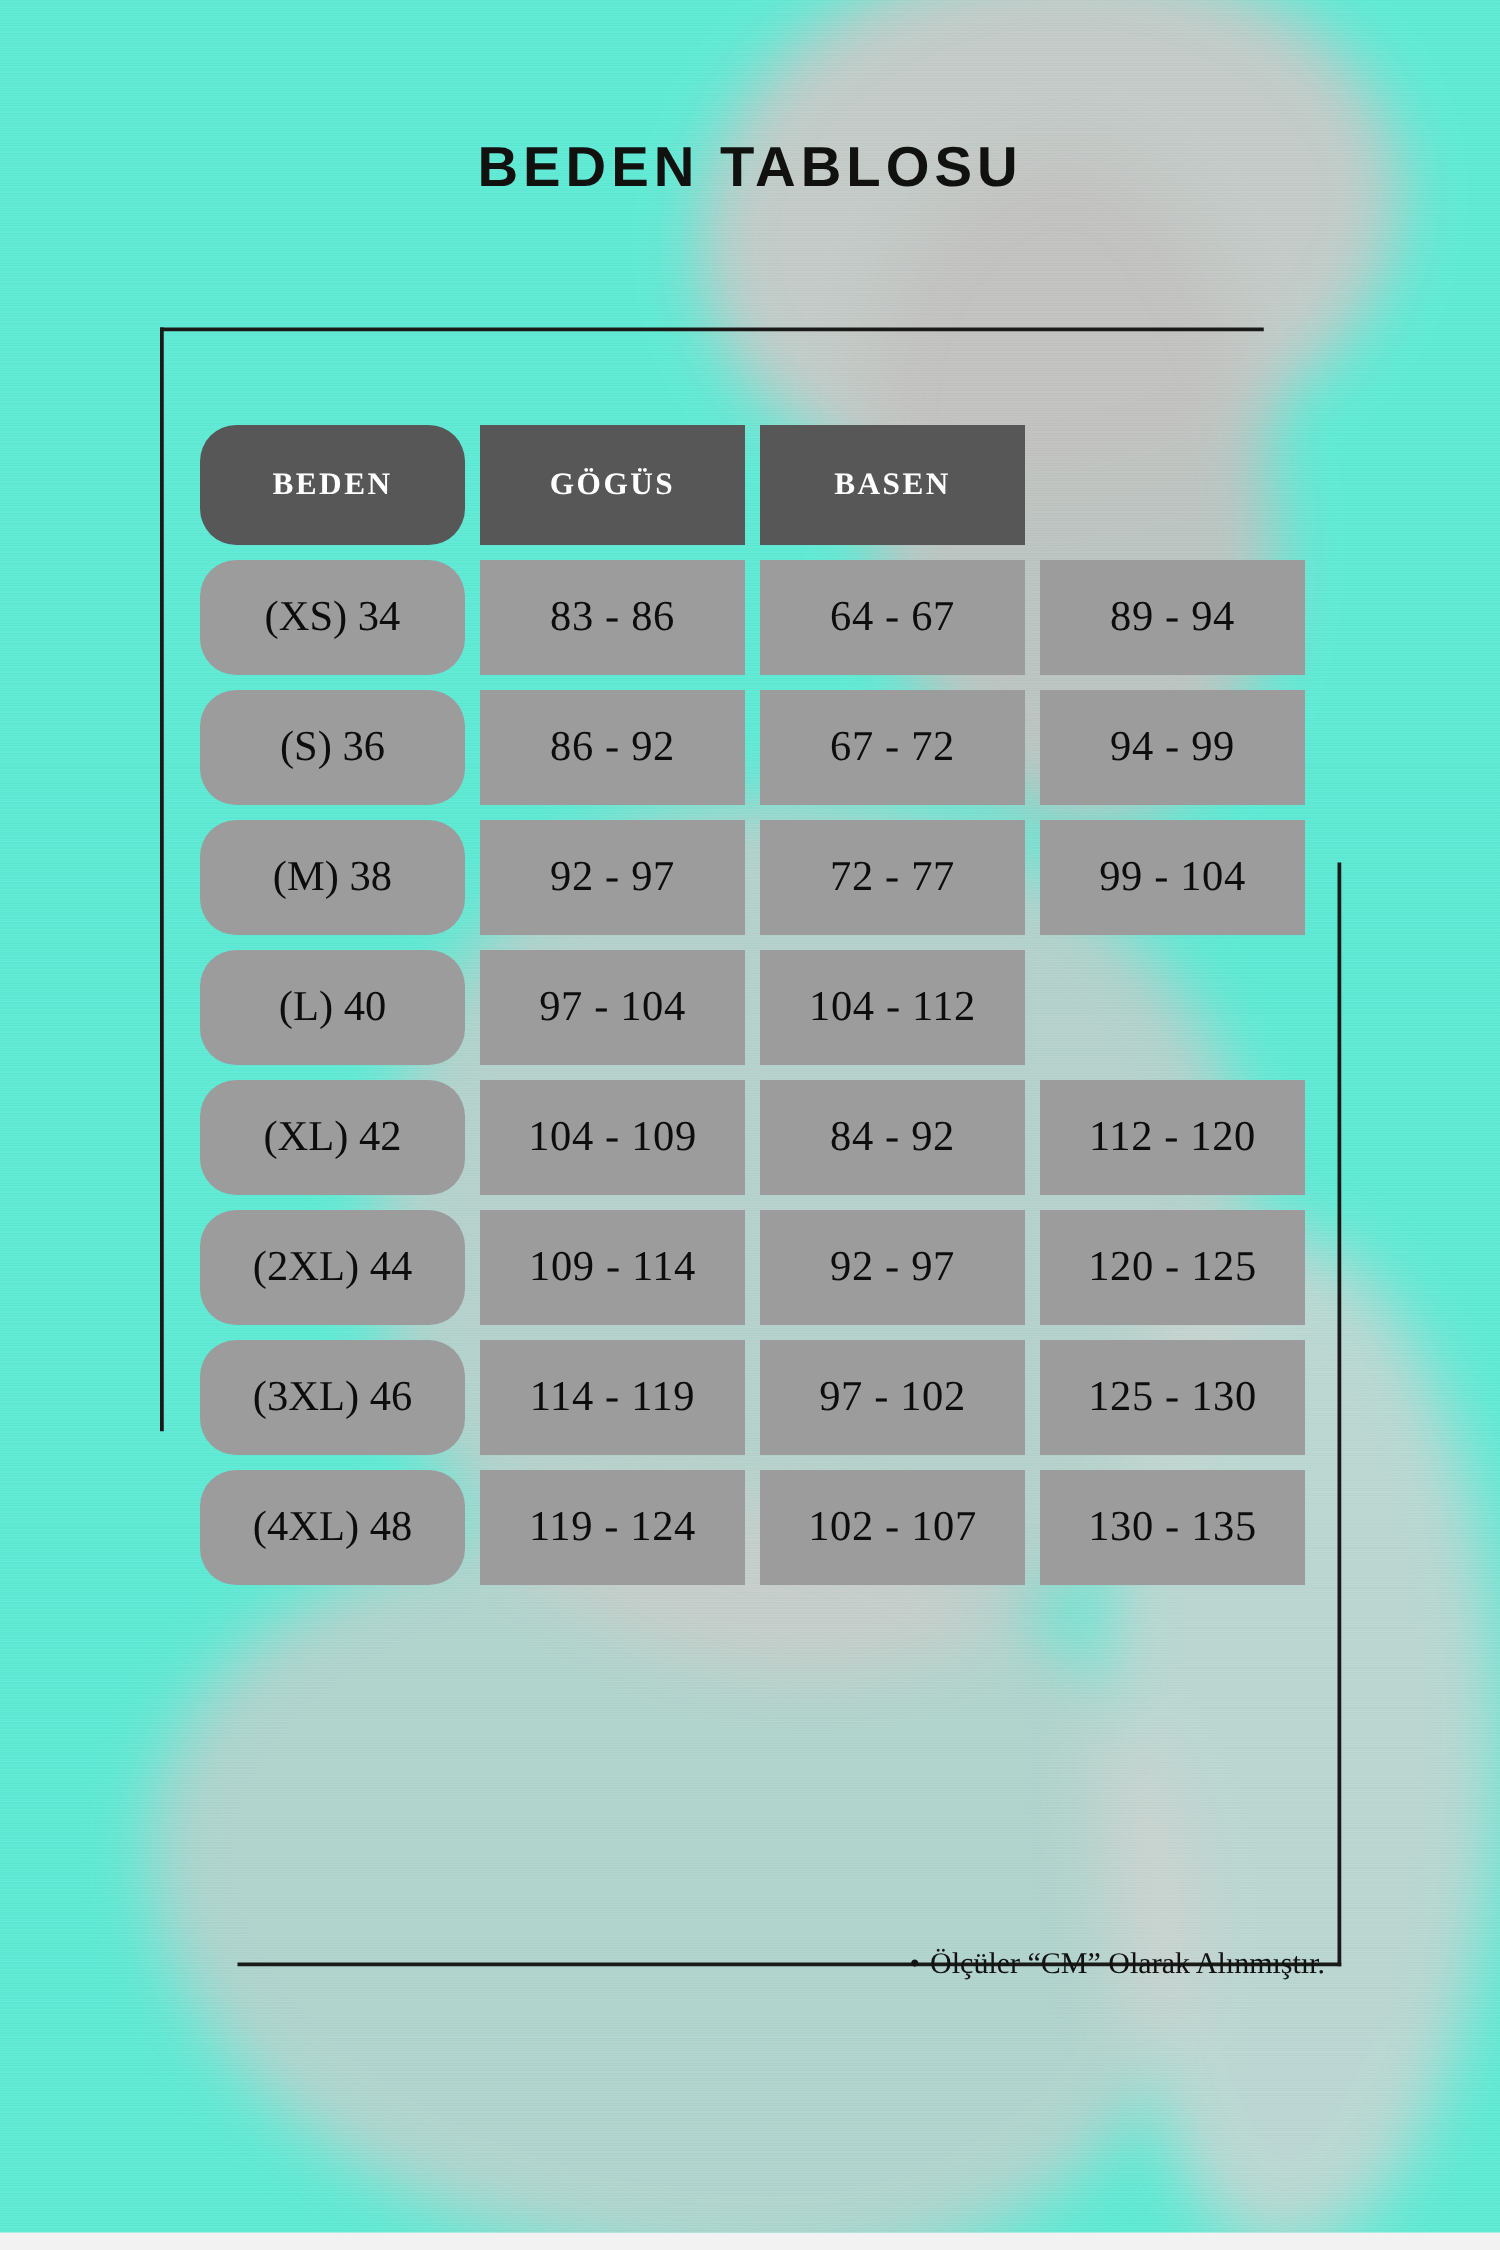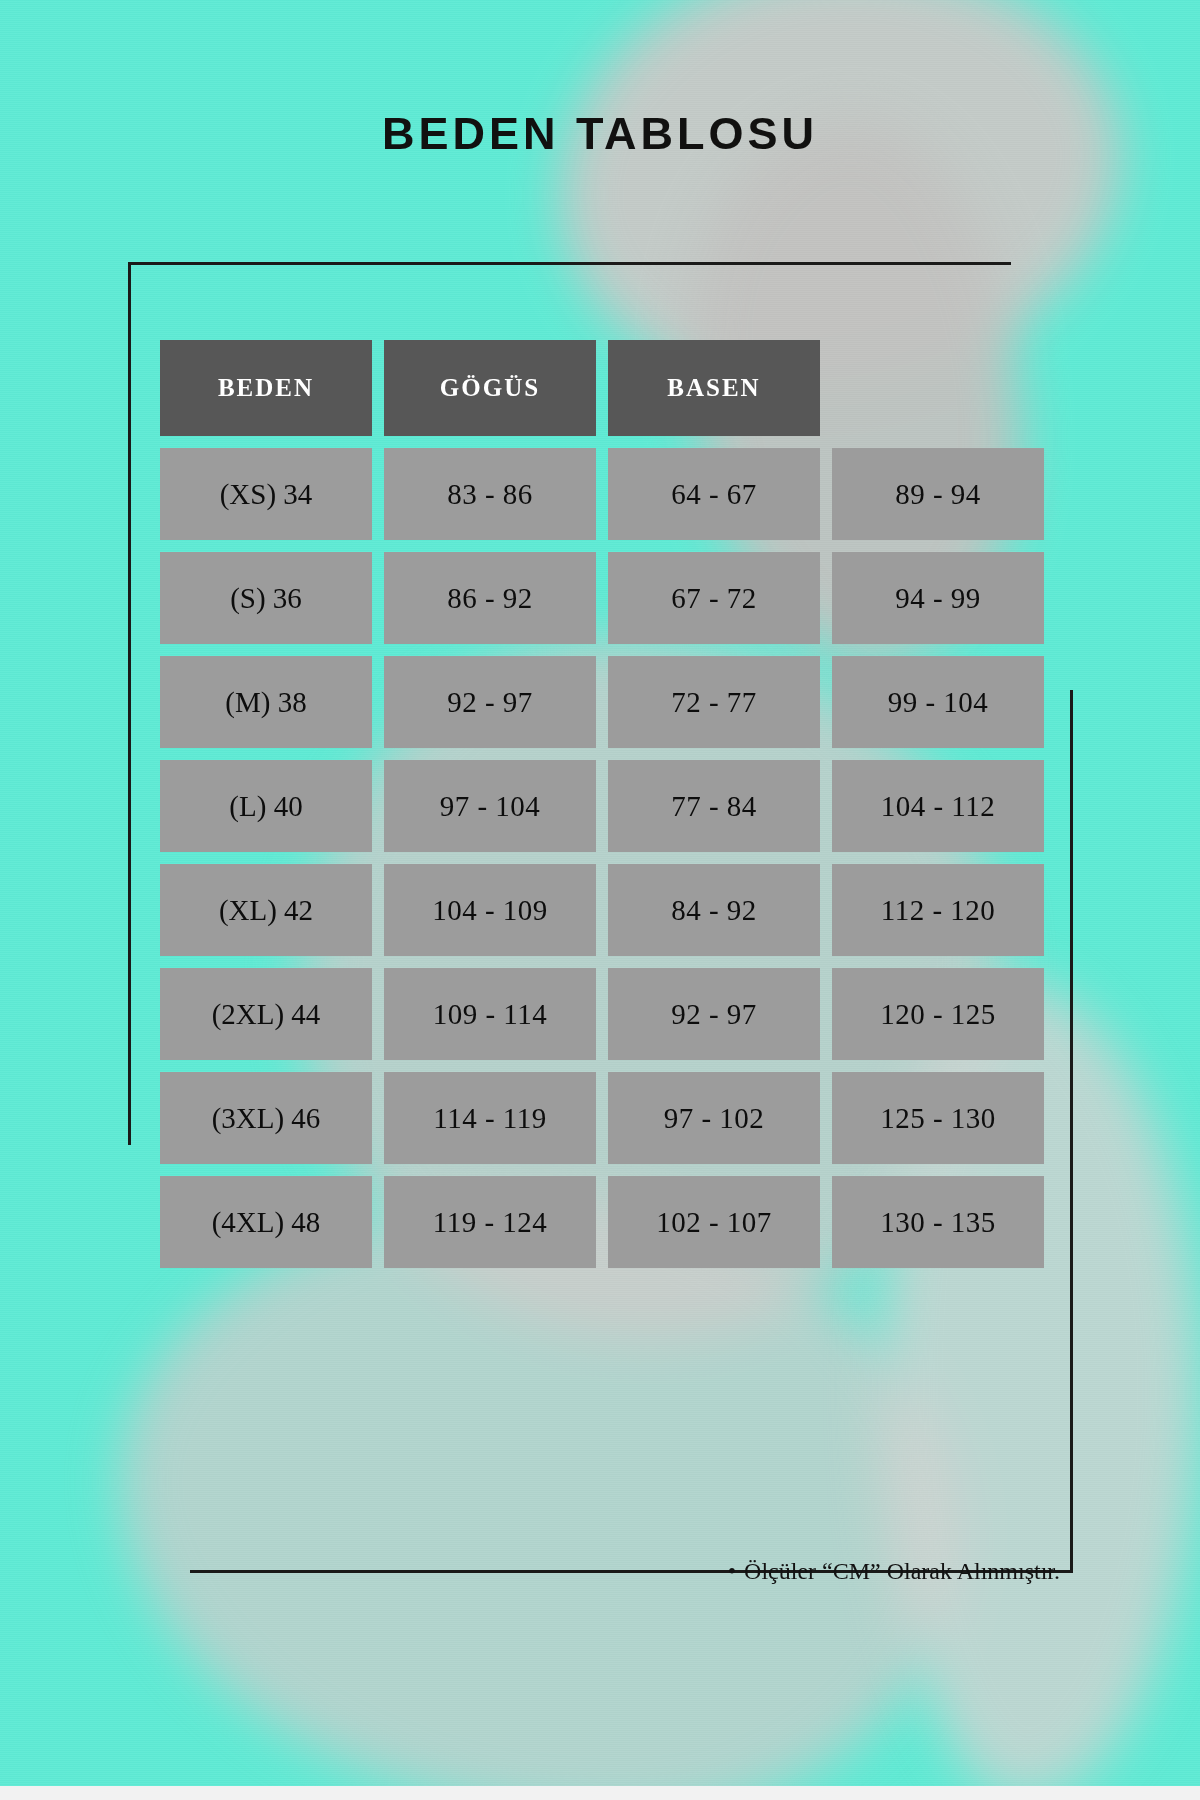--- a/index.html
+++ b/index.html
@@ -132,37 +132,37 @@
     flex: 0 0 auto;
     box-sizing: border-box;
     display: flex;
     align-items: center;
     justify-content: center;
     font-family: "Liberation Serif", serif;
     font-size: 26px;
     color: #101010;
     letter-spacing: .5px;
   }
-  .col-0 { width: 212px; }
+  .col-0 { width: 212px; border-radius: 29px; }
   .col-1 { width: 212px; }
   .col-2 { width: 212px; }
   .col-3 { width: 212px; }
 
   .head-row .cell {
     height: 96px;
     background: #575757;
     color: #ffffff;
     font-weight: bold;
     font-size: 25px;
     letter-spacing: 2px;
   }
   .body-row .cell {
     height: 92px;
     background: #9c9c9c;
-    font-size: 29px;
+    font-size: 34px;
     color: #0d0d0d;
   }
   .body-row .cell.size {
     letter-spacing: 0px;
   }
 
   .footnote {
     position: absolute;
     left: 0;
     top: 1558px;
@@ -224,21 +224,20 @@
       <div class="row body-row">
         <div class="cell col-0 size">(M) 38</div>
         <div class="cell col-1">92 - 97</div>
         <div class="cell col-2">72 - 77</div>
         <div class="cell col-3">99 - 104</div>
       </div>
 
       <div class="row body-row">
         <div class="cell col-0 size">(L) 40</div>
         <div class="cell col-1">97 - 104</div>
-        <div class="cell col-2">77 - 84</div>
         <div class="cell col-3">104 - 112</div>
       </div>
 
       <div class="row body-row">
         <div class="cell col-0 size">(XL) 42</div>
         <div class="cell col-1">104 - 109</div>
         <div class="cell col-2">84 - 92</div>
         <div class="cell col-3">112 - 120</div>
       </div>
 

